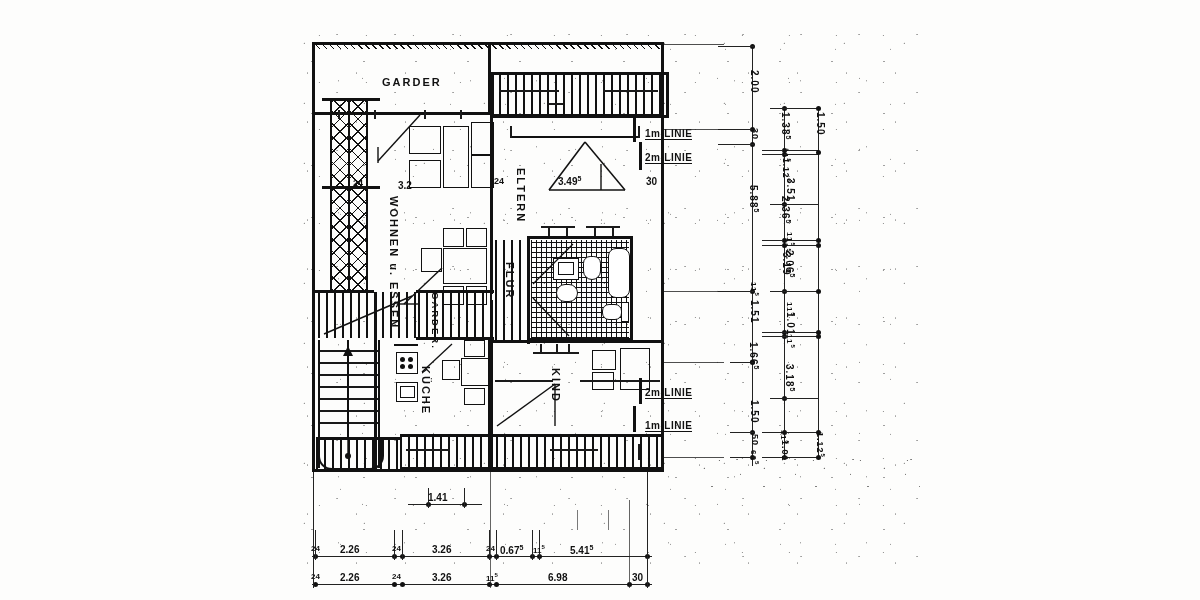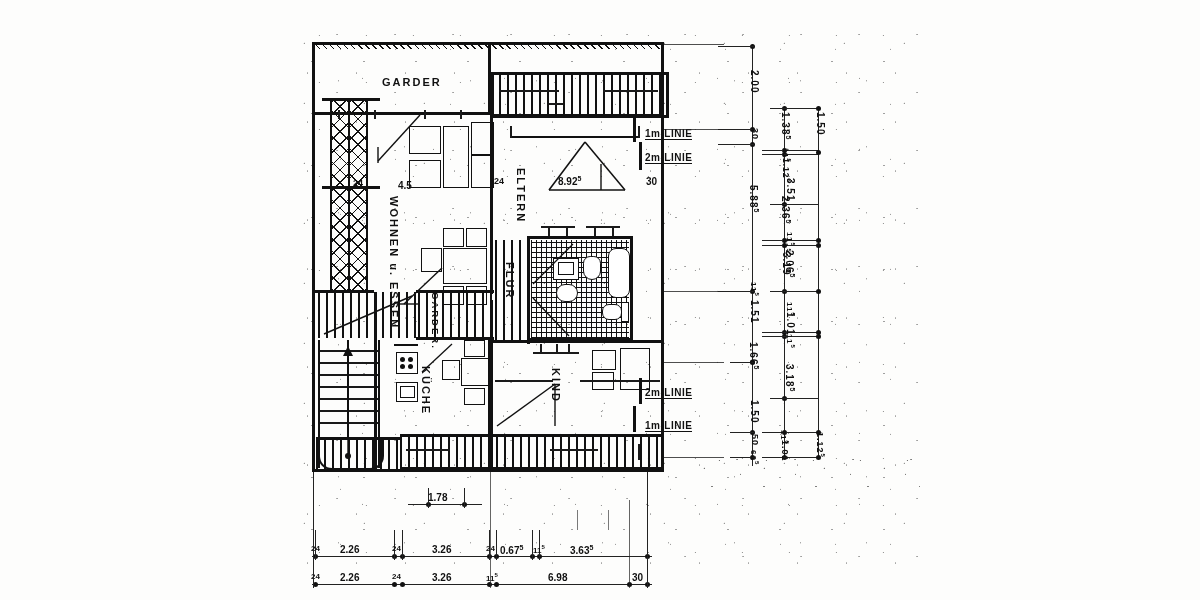--- a/index.html
+++ b/index.html
@@ -109,40 +109,40 @@
     <line x1="6" y1="34" x2="6" y2="50" stroke="#111" stroke-width="1.4"></line>
   </svg>
 
   <div class="ab lbl rm-v" style="left:400px;top:196px;transform:rotate(90deg);">WOHNEN u. ESSEN</div>
 
   <div class="furn" style="left:409px;top:126px;width:30px;height:26px;"></div>
   <div class="furn" style="left:409px;top:160px;width:30px;height:26px;"></div>
   <div class="furn" style="left:443px;top:126px;width:24px;height:60px;"></div>
   <div class="furn" style="left:471px;top:122px;width:21px;height:32px;"></div>
   <div class="furn" style="left:471px;top:154px;width:21px;height:32px;"></div>
-  <div class="ab lbl dim" style="left:398px;top:180px;">4.5</div>
+  <div class="ab lbl dim" style="left:398px;top:180px;">3.2</div>
 
   <div class="furn" style="left:443px;top:248px;width:42px;height:34px;"></div>
   <div class="furn" style="left:443px;top:228px;width:19px;height:17px;"></div>
   <div class="furn" style="left:466px;top:228px;width:19px;height:17px;"></div>
   <div class="furn" style="left:443px;top:286px;width:19px;height:17px;"></div>
   <div class="furn" style="left:466px;top:286px;width:19px;height:17px;"></div>
   <div class="furn" style="left:421px;top:248px;width:19px;height:22px;"></div>
   <svg class="ab" style="left:400px;top:268px;width:44px;height:40px;">
     <line x1="42" y1="0" x2="4" y2="36" stroke="#111" stroke-width="1.4"></line>
     <line x1="0" y1="36" x2="18" y2="36" stroke="#111" stroke-width="1.4"></line>
   </svg>
 
   <div class="ab wall" style="left:490px;top:114px;width:3px;height:180px;"></div>
   <div class="ab wall" style="left:490px;top:300px;width:3px;height:172px;"></div>
   <div class="ab lbl dim" style="left:494px;top:176px;font-size:9px;">24</div>
 
   <div class="ab lbl rm-v" style="left:527px;top:168px;transform:rotate(90deg);">ELTERN</div>
   <div class="ab lbl dim" style="left:558px;top:175px;">
-    <span>8.92</span><sup style="font-size:7px;">5</sup>
+    <span>3.49</span><sup style="font-size:7px;">5</sup>
   </div>
 
   <svg class="ab" style="left:545px;top:142px;width:86px;height:52px;">
     <line x1="40" y1="0" x2="4" y2="48" stroke="#111" stroke-width="1.5"></line>
     <line x1="40" y1="0" x2="80" y2="48" stroke="#111" stroke-width="1.5"></line>
     <line x1="4" y1="48" x2="80" y2="48" stroke="#111" stroke-width="1.5"></line>
     <line x1="56" y1="22" x2="56" y2="48" stroke="#111" stroke-width="1.4"></line>
   </svg>
   <div class="ab wall" style="left:493px;top:114px;width:170px;height:2.5px;"></div>
   <div class="ab wall" style="left:510px;top:136px;width:130px;height:2px;"></div>
@@ -408,21 +408,21 @@
   </div>
   <div class="ab lbl dim-v-t" style="left:826px;top:432px;transform:rotate(90deg);font-size:9px;">
     <span>1.12</span><sup style="font-size:6px;">5</sup>
   </div>
 
   <div class="ab dim-line" style="left:408px;top:504px;width:74px;"></div>
   <div class="node" style="left:426px;top:502px;"></div>
   <div class="node" style="left:462px;top:502px;"></div>
   <div class="ab dim-v" style="left:428px;top:488px;height:20px;"></div>
   <div class="ab dim-v" style="left:464px;top:488px;height:20px;"></div>
-  <div class="ab lbl dim" style="left:428px;top:492px;">1.78</div>
+  <div class="ab lbl dim" style="left:428px;top:492px;">1.41</div>
 
   <div class="ab dim-line" style="left:312px;top:556px;width:340px;height:1.4px;"></div>
   <div class="node" style="left:313px;top:554px;"></div>
   <div class="node" style="left:392px;top:554px;"></div>
   <div class="node" style="left:400px;top:554px;"></div>
   <div class="node" style="left:487px;top:554px;"></div>
   <div class="node" style="left:494px;top:554px;"></div>
   <div class="node" style="left:530px;top:554px;"></div>
   <div class="node" style="left:537px;top:554px;"></div>
   <div class="node" style="left:645px;top:554px;"></div>
@@ -443,21 +443,21 @@
     <span>24</span></div>
   <div class="ab lbl dim" style="left:432px;top:544px;">
     <span>3.26</span></div>
   <div class="ab lbl dim" style="left:486px;top:544px;font-size:8px;">
     <span>24</span></div>
   <div class="ab lbl dim" style="left:500px;top:544px;">
     <span>0.67</span><sup style="font-size:7px;">5</sup></div>
   <div class="ab lbl dim" style="left:533px;top:544px;font-size:8px;">
     <span>11</span><sup style="font-size:6px;">5</sup></div>
   <div class="ab lbl dim" style="left:570px;top:544px;">
-    <span>3.63</span><sup style="font-size:7px;">5</sup></div>
+    <span>5.41</span><sup style="font-size:7px;">5</sup></div>
 
   <div class="ab dim-line" style="left:312px;top:584px;width:340px;height:1.4px;"></div>
   <div class="node" style="left:313px;top:582px;"></div>
   <div class="node" style="left:392px;top:582px;"></div>
   <div class="node" style="left:400px;top:582px;"></div>
   <div class="node" style="left:487px;top:582px;"></div>
   <div class="node" style="left:494px;top:582px;"></div>
   <div class="node" style="left:627px;top:582px;"></div>
   <div class="node" style="left:645px;top:582px;"></div>
 

